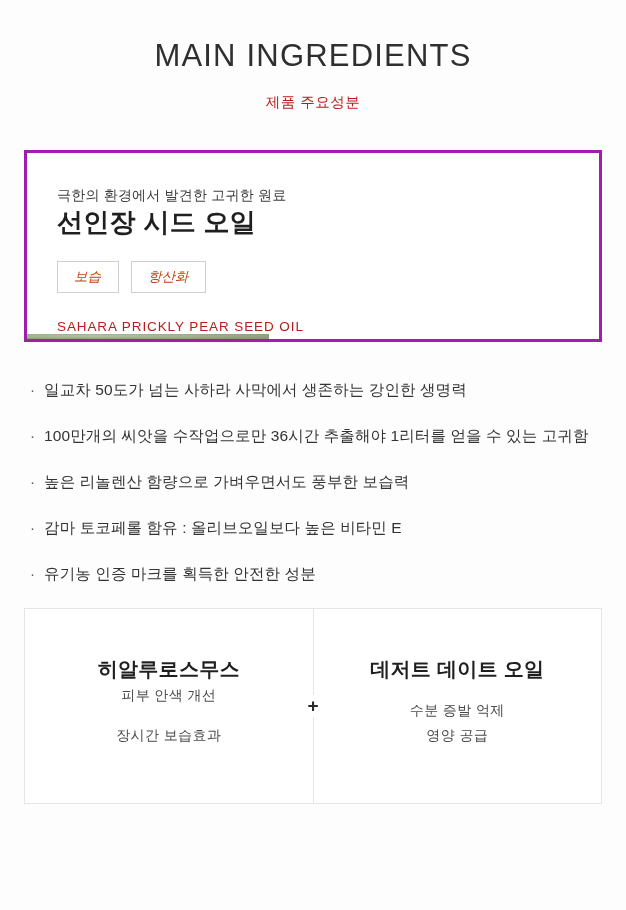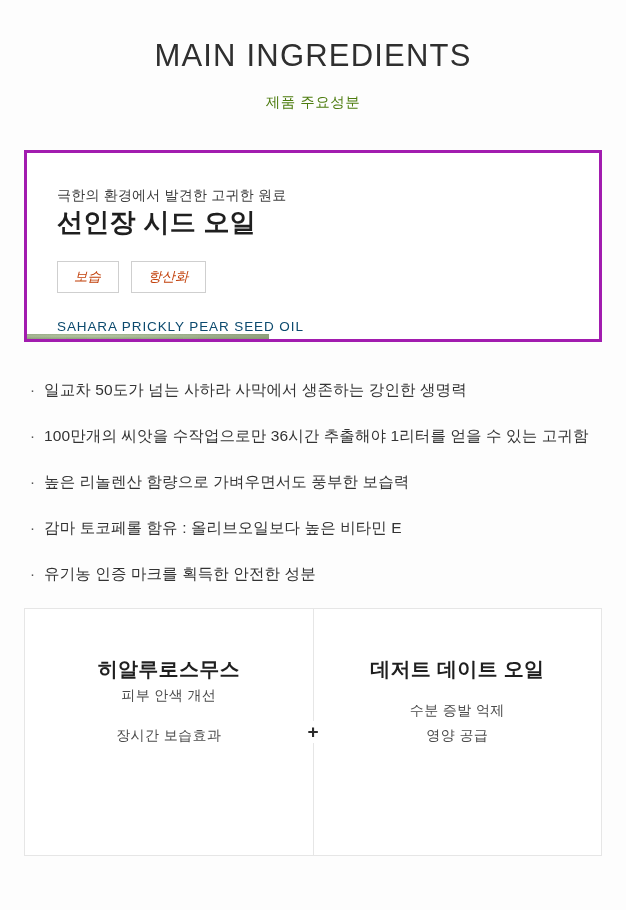--- a/index.html
+++ b/index.html
@@ -32,21 +32,21 @@
     font-size: 31px;
     letter-spacing: 1.2px;
     font-weight: 400;
     color: #2f2f2f;
     margin: 0;
     font-family: "Liberation Sans", "DejaVu Sans", sans-serif;
   }
   .sub-title {
     margin-top: 19px;
     font-size: 14.5px;
-    color: #4d7c0f;
+    color: #b91c1c;
     letter-spacing: 0.5px;
   }
 
   
   .card {
     position: relative;
     margin: 38px 24px 0 24px;
     height: 192px;
     background: #ffffff;
     border: 3px solid #a21caf;
@@ -80,21 +80,21 @@
     font-size: 13.5px;
     padding: 7px 16px;
     min-width: 62px;
     line-height: 1.15;
     font-style: italic;
   }
   .card-latin {
     margin-top: 26px;
     font-size: 13.5px;
     letter-spacing: 0.9px;
-    color: #0c4a6e;
+    color: #b91c1c;
   }
   .card-photo {
     width: 242px;
     height: 100%;
     position: relative;
     overflow: hidden;
     background: #7d9168;
   }
 
   
@@ -154,21 +154,21 @@
     font-size: 15px;
     line-height: 1.55;
   }
   .bullet .txt { flex: 1 1 auto; }
 
   
   .duo {
     position: relative;
     margin: 22px 24px 0 24px;
     border: 1px solid #e6e6e6;
-    height: 248px;
+    height: 196px;
     display: flex;
     background: #fff;
   }
   .duo-col {
     flex: 1 1 50%;
     padding-top: 47px;
     text-align: center;
   }
   .duo-divider {
     width: 1px;

